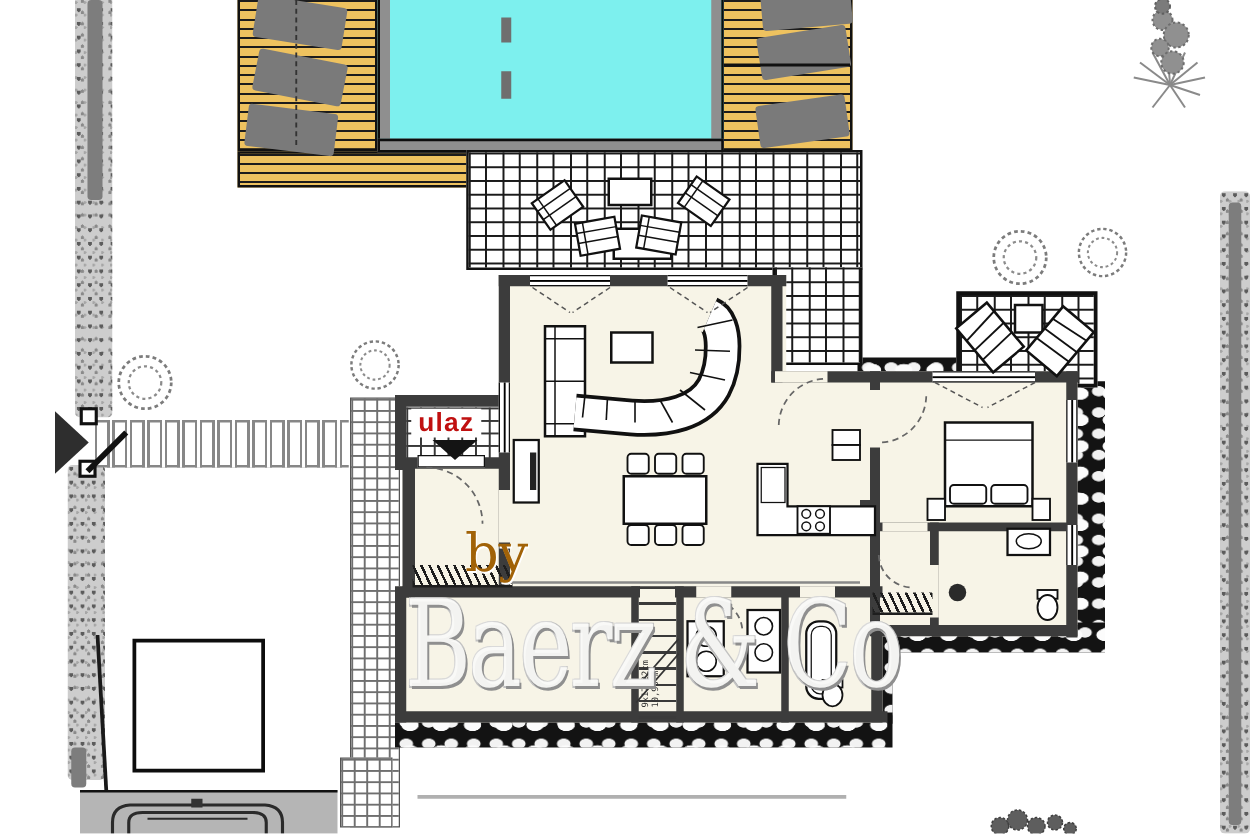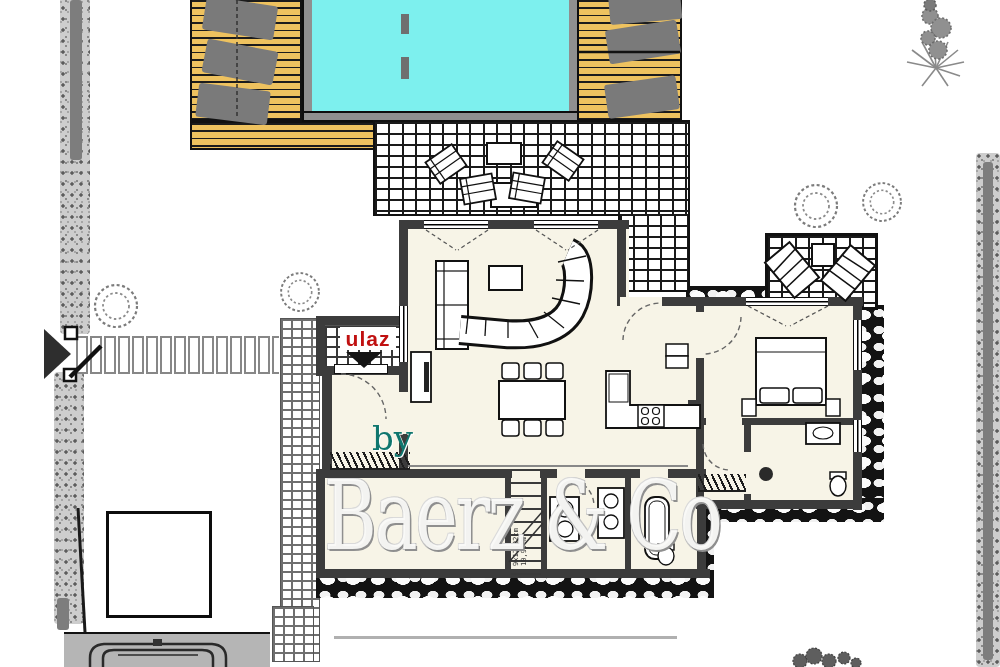--- a/index.html
+++ b/index.html
@@ -60,21 +60,21 @@
   
   .ulaz{color:#c01010;font-weight:bold;font-size:21px;letter-spacing:1px;
     background:#fff;padding:0 6px;line-height:22px;}
   .tri-down{width:0;height:0;border-left:18px solid transparent;
     border-right:18px solid transparent;border-top:16px solid #141414;}
   
   .stairnote{transform:rotate(-90deg);transform-origin:0 0;font-size:7px;line-height:7.5px;
     color:#333;font-family:"DejaVu Sans Mono",monospace;white-space:nowrap;}
   
   .wm{font-family:"DejaVu Serif",serif;white-space:nowrap;pointer-events:none;}
-  .wm-by{font-size:34px;color:#0f766e;text-shadow:1px 1px 0 #fff;}
+  .wm-by{font-size:42px;color:#a16207;text-shadow:1px 1px 0 #fff;}
   .wm-brand{font-size:96px;line-height:1;letter-spacing:-3px;color:rgba(252,252,250,.92);
     transform:scaleX(.75);transform-origin:left top;
     text-shadow:2px 2px 0 #8f8f8f,-1px -1px 0 #dadada,1px -1px 0 #c2c2c2,-1px 1px 0 #c2c2c2;}
   .wm-tag{font-size:27px;letter-spacing:13px;color:rgba(255,255,255,.95);
     text-shadow:1.5px 1.5px 0 #9a9a9a,-1px -1px 0 #d0d0d0;}
   .wm-line{background:#b0b0b0;box-shadow:1px 1px 0 #fff;}
   svg{display:block;}
 </style>
 </head>
 <body>
@@ -358,21 +358,21 @@
     </g>
     <g stroke="#3f3f3f" stroke-width="1.2" stroke-dasharray="2 1.5">
       <circle cx="800" cy="661" r="7" fill="#5e5e5e"></circle>
         <circle cx="814" cy="656" r="8" fill="#5e5e5e"></circle>
       <circle cx="829" cy="661" r="7" fill="#5e5e5e"></circle>
         <circle cx="844" cy="658" r="6" fill="#5e5e5e"></circle>
       <circle cx="856" cy="663" r="5" fill="#5e5e5e"></circle>
     </g>
   </svg>
 
-  <div class="abs" style="left:333px;top:328px;width:70px;text-align:center;">
+  <div class="abs" style="left:322px;top:328px;width:70px;text-align:center;">
     <span class="ulaz">ulaz</span>
   </div>
   <div class="abs tri-down" style="left:346px;top:352px;"></div>
 
   <div class="abs wm wm-by" style="left:372px;top:418px;">by</div>
   <div class="abs wm wm-brand" style="left:324px;top:468px;">Baerz &amp; Co</div>
   <div class="abs wm-line" style="left:334px;top:636px;width:343px;height:2.5px;"></div>
 
 </div>
 

